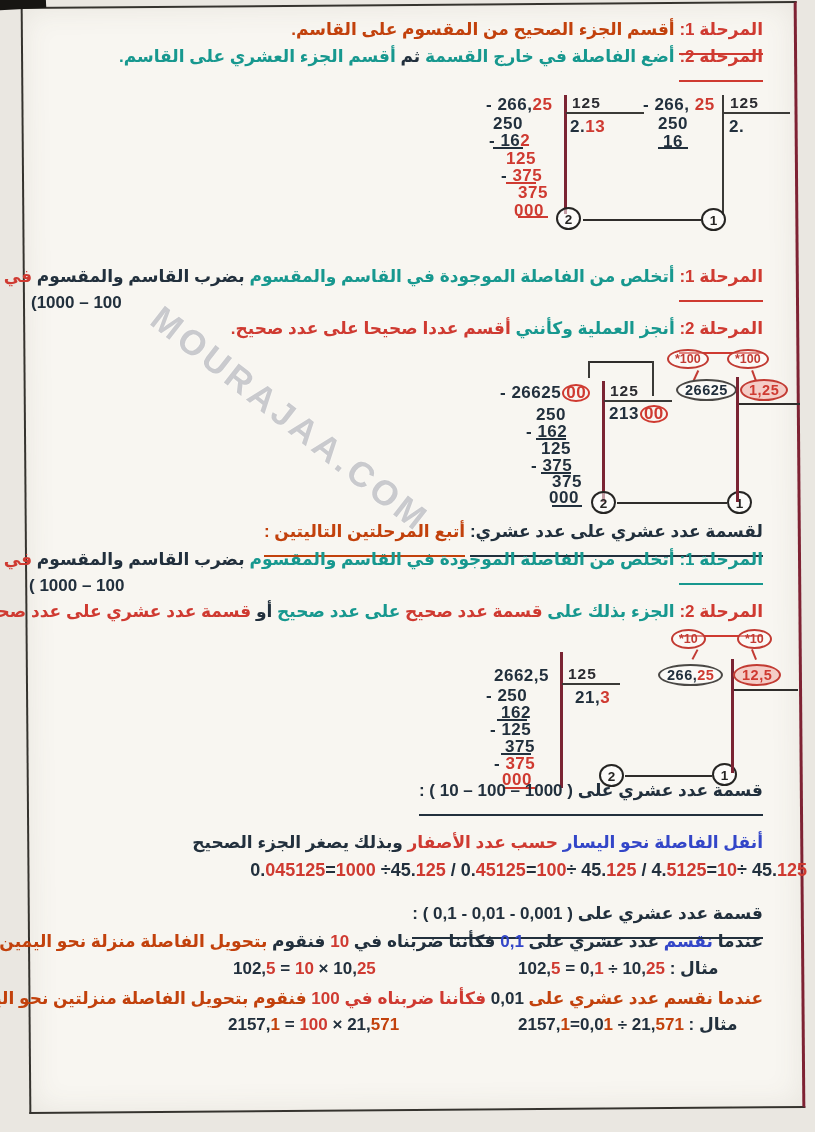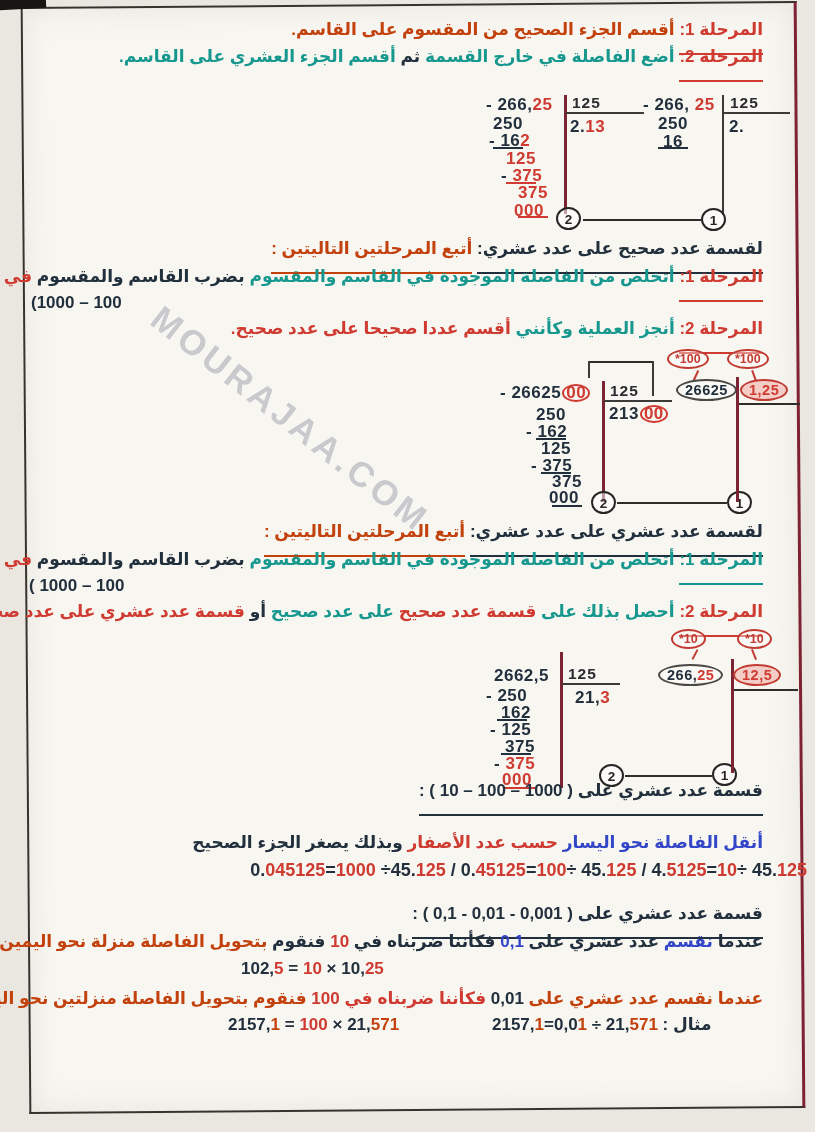--- a/index.html
+++ b/index.html
@@ -71,21 +71,20 @@
   <div class="num" style="left:570px;top:117px"><span class="c-dark">2.</span><span class="c-red">13</span></div>
   <div class="num" style="left:493px;top:114px"><span class="c-dark seg-u">250</span></div>
   <div class="num" style="left:489px;top:131px"><span class="c-dark">- </span><span class="c-dark">16</span><span class="c-red">2</span></div>
   <div class="num" style="left:506px;top:149px"><span class="c-red seg-u">125</span></div>
   <div class="num" style="left:501px;top:166px"><span class="c-dark">- </span><span class="c-red">375</span></div>
   <div class="num" style="left:518px;top:183px"><span class="c-red seg-u">375</span></div>
   <div class="num" style="left:514px;top:201px"><span class="c-red">000</span></div>
   <div class="badge" style="left:556px;top:207px">2</div>
   <div class="hline" style="left:583px;top:219px;width:118px"></div>
 
-  <div class="t rtl" style="top:238px;right:52px"><span class="c-dark seg-u">لقسمة عدد صحيح على عدد عشري:</span><span> </span><span class="c-green seg-u">أتبع المرحلتين التاليتين :</span></div>
   <div class="t rtl" style="top:266px;right:52px"><span class="c-red seg-u">المرحلة 1:</span><span> </span><span class="c-teal">أتخلص من الفاصلة الموجودة في القاسم والمقسوم</span><span> </span><span class="c-dark">بضرب القاسم والمقسوم</span><span> </span><span class="c-red">في نفس العدد</span></div>
   <div class="t ltr" style="top:292px;left:31px">(1000 – 100</div>
   <div class="t rtl" style="top:318px;right:52px"><span class="c-red seg-u">المرحلة 2:</span><span> </span><span class="c-teal">أنجز العملية وكأنني</span><span> </span><span class="c-red">أقسم عددا صحيحا على عدد صحيح.</span></div>
 
   <div class="num" style="left:500px;top:383px"><span class="c-dark">- </span><span class="c-dark">26625</span><span class="c-red seg-circ">00</span></div>
   <div class="vline" style="left:602px;top:381px;height:121px"></div>
   <div class="divbar" style="left:604px;top:382px;width:62px">125</div>
   <div class="num" style="left:609px;top:404px"><span class="c-dark">213</span><span class="c-red seg-circ">00</span></div>
   <div class="hline" style="left:588px;top:361px;width:66px"></div>
   <div class="vline-dark" style="left:588px;top:361px;height:17px"></div>
@@ -105,21 +104,21 @@
   <div class="arr" style="left:695px;top:370px;transform:rotate(25deg)"></div>
   <div class="arr" style="left:753px;top:370px;transform:rotate(-20deg)"></div>
   <div class="oval-num" style="left:676px;top:379px"><span class="c-dark">26625</span></div>
   <div class="vline" style="left:736px;top:377px;height:125px"></div>
   <div class="oval-num oval-red" style="left:740px;top:379px"><span class="c-red">1,25</span></div>
   <div class="hline" style="left:739px;top:403px;width:61px"></div>
 
   <div class="t rtl" style="top:521px;right:52px"><span class="c-dark seg-u">لقسمة عدد عشري على عدد عشري:</span><span> </span><span class="c-green seg-u">أتبع المرحلتين التاليتين :</span></div>
   <div class="t rtl" style="top:549px;right:52px"><span class="c-teal seg-u">المرحلة 1:</span><span> </span><span class="c-teal">أتخلص من الفاصلة الموجودة في القاسم والمقسوم</span><span> </span><span class="c-dark">بضرب القاسم والمقسوم</span><span> </span><span class="c-red">في نفس العدد</span></div>
   <div class="t ltr" style="top:575px;left:29px">( 1000 – 100</div>
-  <div class="t rtl" style="top:601px;right:52px"><span class="c-red seg-u">المرحلة 2:</span><span> </span><span class="c-teal">أحصل بذلك على</span><span> </span><span class="c-red">قسمة عدد صحيح</span><span> </span><span class="c-teal">على عدد صحيح</span><span class="c-dark"> أو </span><span class="c-red">قسمة عدد عشري على عدد صحيح.</span></div>
+  <div class="t rtl" style="top:601px;right:52px"><span class="c-red seg-u">المرحلة 2:</span><span> </span><span class="c-teal">الجزء بذلك على</span><span> </span><span class="c-red">قسمة عدد صحيح</span><span> </span><span class="c-teal">على عدد صحيح</span><span class="c-dark"> أو </span><span class="c-red">قسمة عدد عشري على عدد صحيح.</span></div>
 
   <div class="num" style="left:494px;top:666px"><span class="c-dark">2662,5</span></div>
   <div class="vline" style="left:560px;top:652px;height:136px"></div>
   <div class="divbar" style="left:562px;top:665px;width:52px">125</div>
   <div class="num" style="left:575px;top:688px"><span class="c-dark">21,</span><span class="c-red">3</span></div>
   <div class="num" style="left:486px;top:686px"><span class="c-dark">- </span><span class="c-dark seg-u">250</span></div>
   <div class="num" style="left:501px;top:703px"><span class="c-dark">162</span></div>
   <div class="num" style="left:490px;top:720px"><span class="c-dark">- </span><span class="c-dark seg-u">125</span></div>
   <div class="num" style="left:505px;top:737px"><span class="c-dark">375</span></div>
   <div class="num" style="left:494px;top:754px"><span class="c-dark">- </span><span class="c-red seg-u">375</span></div>
@@ -136,21 +135,22 @@
   <div class="vline" style="left:731px;top:659px;height:114px"></div>
   <div class="oval-num oval-red" style="left:733px;top:664px"><span class="c-red">12,5</span></div>
   <div class="hline" style="left:734px;top:689px;width:64px"></div>
 
   <div class="t rtl" style="top:780px;right:52px"><span class="c-dark seg-u">قسمة عدد عشري على</span><span class="seg-u"> </span><span class="c-dark seg-u" dir="ltr" style="unicode-bidi: isolate;">( 10 – 100 – 1000 )</span><span class="c-dark seg-u"> :</span></div>
   <div class="t rtl" style="top:832px;right:52px"><span class="c-blue">أنقل الفاصلة نحو اليسار</span><span> </span><span class="c-red">حسب عدد الأصفار</span><span> </span><span class="c-dark">وبذلك يصغر الجزء الصحيح</span></div>
   <div class="t ltr" style="top:859px;right:8px;font-size:18px"><span class="c-dark">0.</span><span class="c-red">045125</span><span class="c-dark">=</span><span class="c-red">1000</span><span class="c-dark"> ÷</span><span class="c-dark">45.</span><span class="c-red">125</span><span class="c-dark"> / </span><span class="c-dark">0.</span><span class="c-red">45125</span><span class="c-dark">=</span><span class="c-red">100</span><span class="c-dark">÷ </span><span class="c-dark">45.</span><span class="c-red">125</span><span class="c-dark"> / </span><span class="c-dark">4.</span><span class="c-red">5125</span><span class="c-dark">=</span><span class="c-red">10</span><span class="c-dark">÷ </span><span class="c-dark">45.</span><span class="c-red">125</span></div>
 
   <div class="t rtl" style="top:903px;right:52px"><span class="c-dark seg-u">قسمة عدد عشري على</span><span class="seg-u"> </span><span class="c-dark seg-u" dir="ltr" style="unicode-bidi: isolate;">( 0,1 - 0,01 - 0,001 )</span><span class="c-dark seg-u"> :</span></div>
   <div class="t rtl" style="top:931px;right:52px"><span class="c-dark">عندما</span><span> </span><span class="c-blue">نقسم</span><span class="c-dark"> عدد عشري على </span><span class="c-blue" dir="ltr" style="unicode-bidi: isolate;">0,1</span><span class="c-dark"> فكأننا ضربناه في </span><span class="c-red" dir="ltr" style="unicode-bidi: isolate;">10</span><span class="c-dark"> فنقوم </span><span class="c-green">بتحويل الفاصلة منزلة نحو اليمين</span></div>
-  <div class="t ltr" style="top:958px;left:241px"><span class="c-dark">102,</span><span class="c-red">5</span><span class="c-dark"> = </span><span class="c-red">10</span><span class="c-dark"> × </span><span class="c-dark">10,</span><span class="c-red">25</span></div>
+  <div class="t ltr" style="top:958px;left:233px"><span class="c-dark">102,</span><span class="c-red">5</span><span class="c-dark"> = </span><span class="c-red">10</span><span class="c-dark"> × </span><span class="c-dark">10,</span><span class="c-red">25</span></div>
+  <div class="t ltr" style="top:958px;left:518px"><span class="c-dark">102,</span><span class="c-red">5</span><span class="c-dark"> = </span><span class="c-dark">0,</span><span class="c-red">1</span><span class="c-dark"> ÷ </span><span class="c-dark">10,</span><span class="c-red">25</span><span class="c-dark"> : </span><span class="c-dark">مثال</span></div>
   <div class="t rtl" style="top:988px;right:52px"><span class="c-green">عندما نقسم عدد عشري على</span><span> </span><span class="c-dark" dir="ltr" style="unicode-bidi: isolate;">0,01</span><span> </span><span class="c-red">فكأننا ضربناه في</span><span> </span><span class="c-red" dir="ltr" style="unicode-bidi: isolate;">100</span><span> </span><span class="c-green">فنقوم بتحويل الفاصلة منزلتين نحو اليمين</span></div>
   <div class="t ltr" style="top:1014px;left:228px"><span class="c-dark">2157,</span><span class="c-green">1</span><span class="c-dark"> = </span><span class="c-red">100</span><span class="c-dark"> × </span><span class="c-dark">21,</span><span class="c-green">571</span></div>
-  <div class="t ltr" style="top:1014px;left:492px"><span class="c-dark">2157,</span><span class="c-green">1</span><span class="c-dark">=</span><span class="c-dark">0,0</span><span class="c-green">1</span><span class="c-dark"> ÷ </span><span class="c-dark">21,</span><span class="c-green">571</span><span class="c-dark"> : </span><span class="c-dark">مثال</span></div>
+  <div class="t ltr" style="top:1014px;left:518px"><span class="c-dark">2157,</span><span class="c-green">1</span><span class="c-dark">=</span><span class="c-dark">0,0</span><span class="c-green">1</span><span class="c-dark"> ÷ </span><span class="c-dark">21,</span><span class="c-green">571</span><span class="c-dark"> : </span><span class="c-dark">مثال</span></div>
 
 
   <div class="wm ltr">MOURAJAA.COM</div>
 
 </div>
 
 </body></html>

